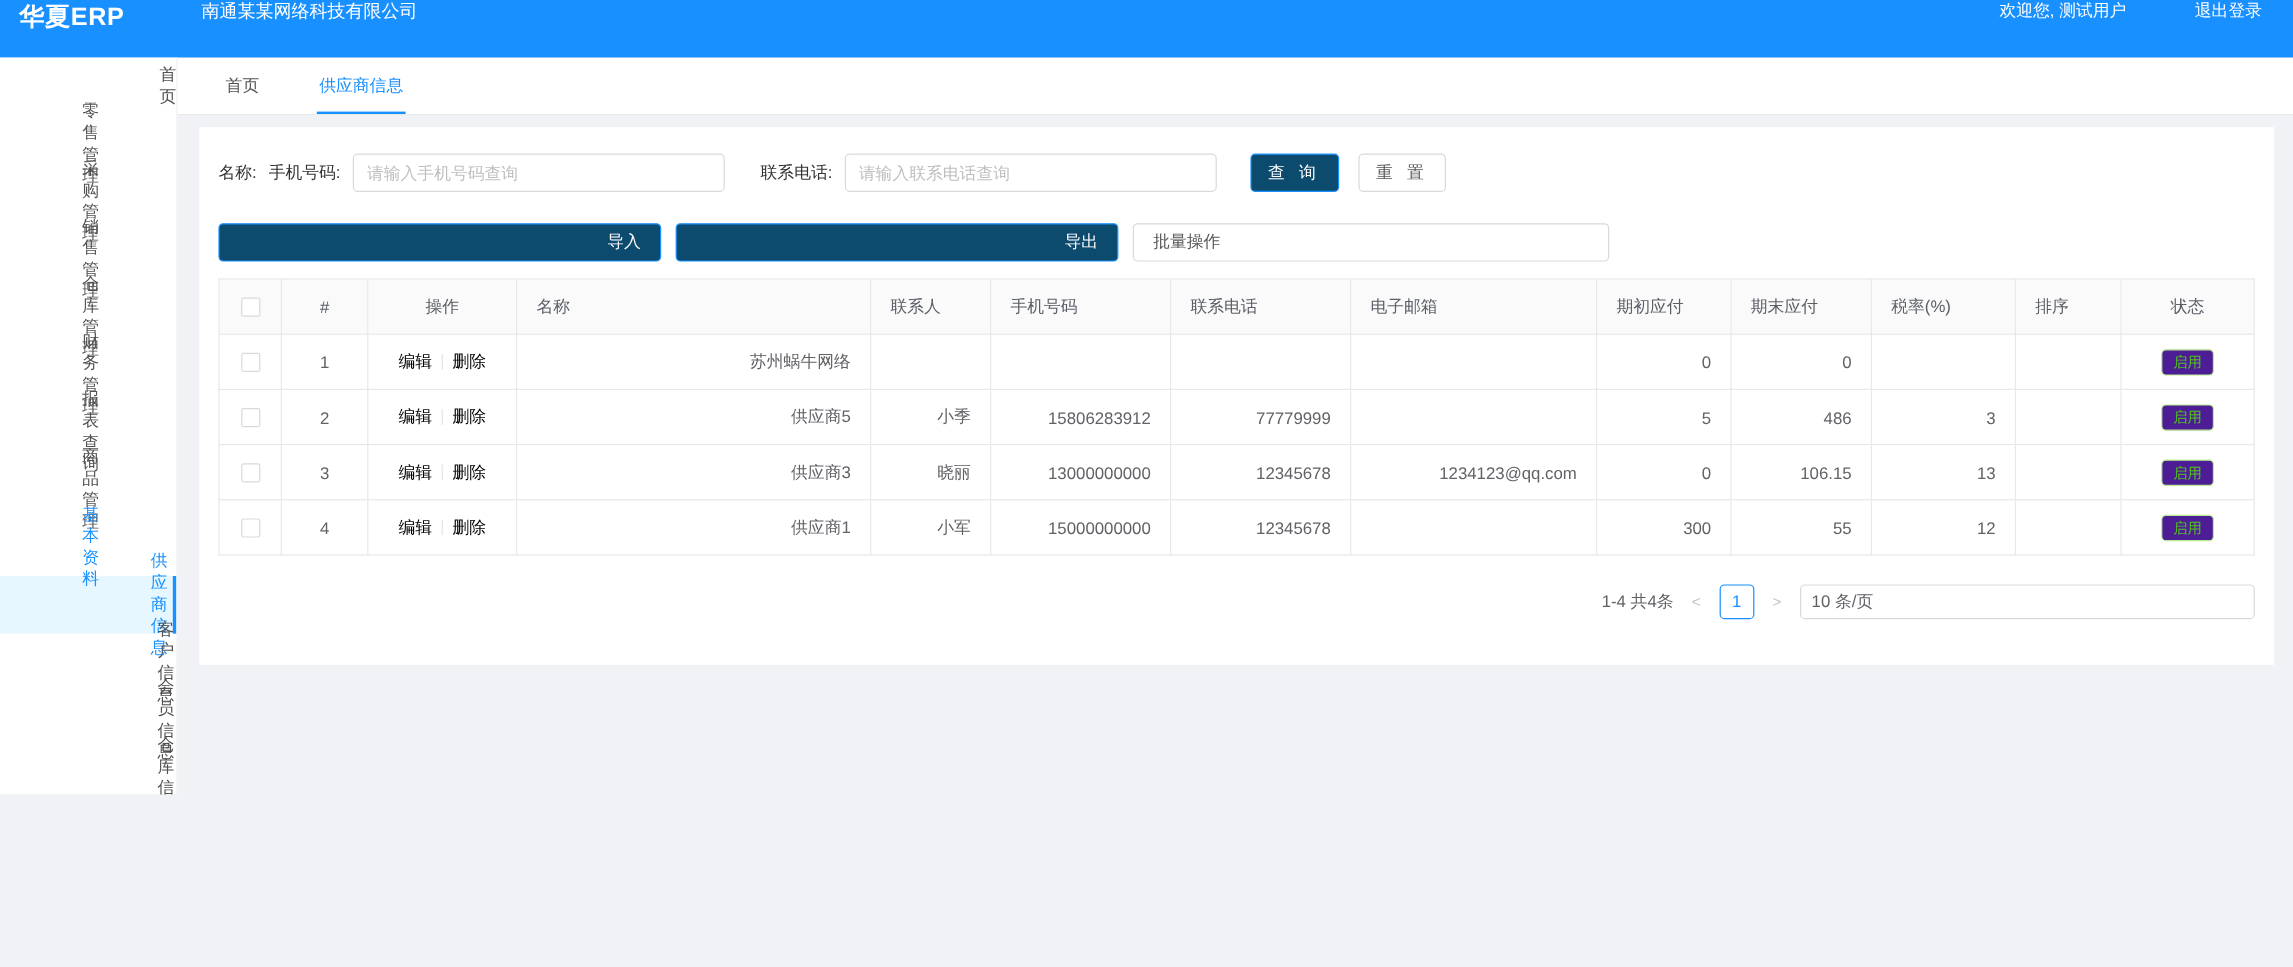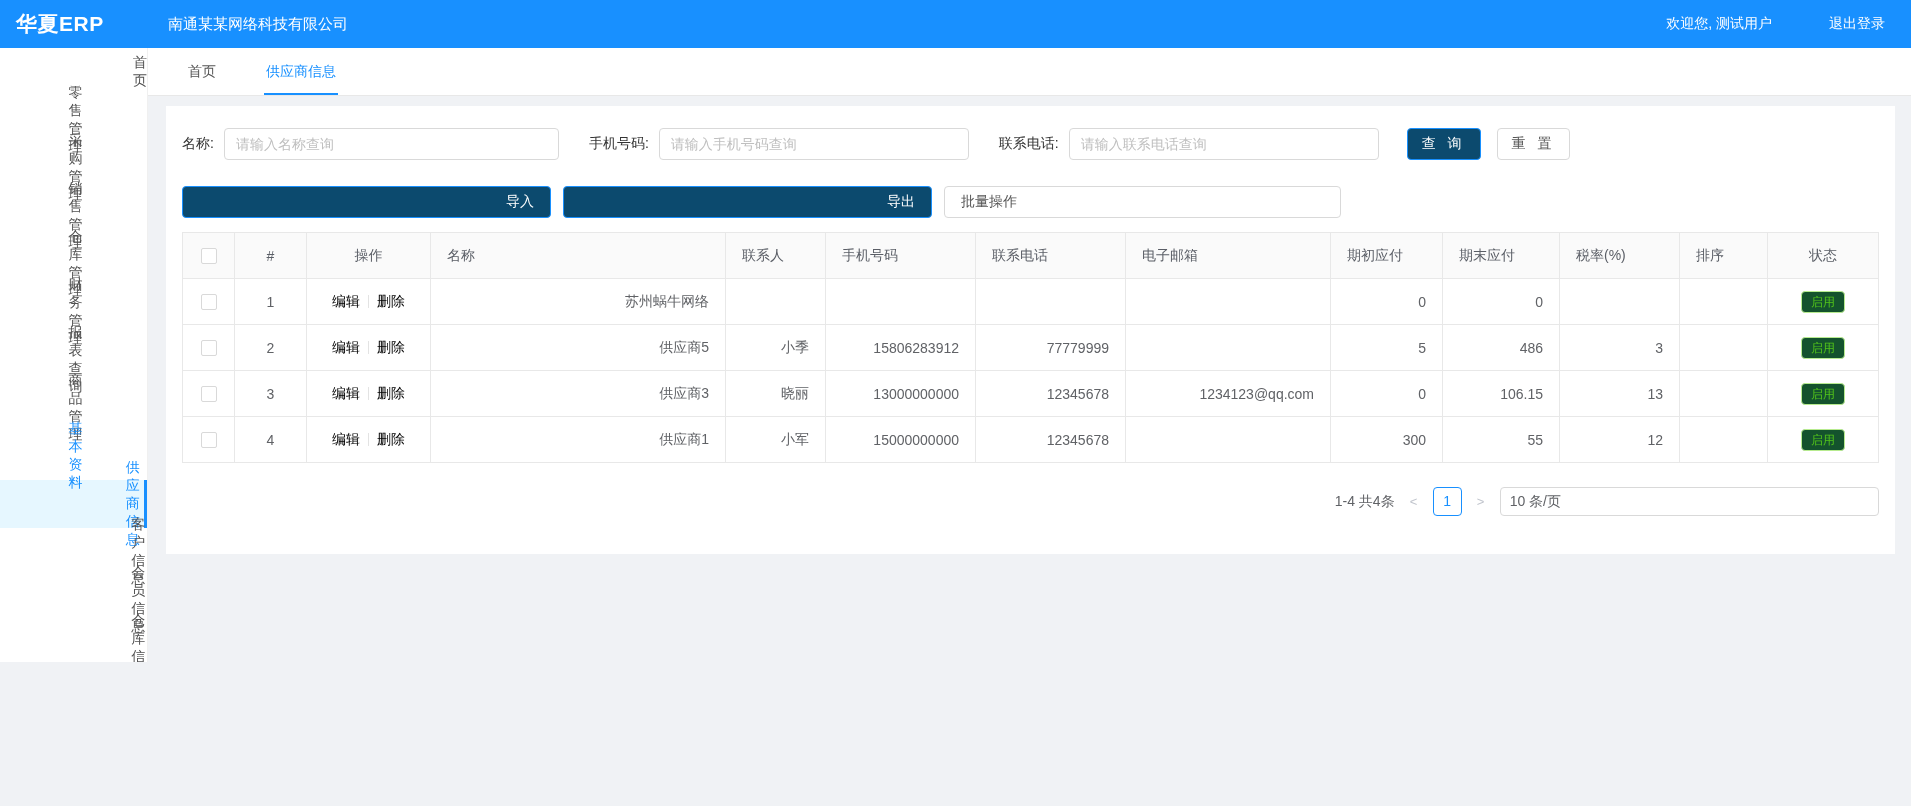--- a/index.html
+++ b/index.html
@@ -1,20 +1,20 @@
 <!DOCTYPE html>
 <html><head>
 <meta charset="utf-8">
 <style>
   * { box-sizing: border-box; margin: 0; padding: 0; }
   html,body { width:1911px; height:806px; overflow:hidden;
     font-family:"Liberation Sans","DejaVu Sans",sans-serif; background:#f0f2f5; }
 
   
-  .header { height:48px; background:#1890ff; display:flex; align-items:center; color:#fff; }
+  .header { height:48px; background:#1890ff; display:flex; align-items:flex-start; color:#fff; }
   .logo { width:148px; font-size:21px; font-weight:bold; padding-left:16px; letter-spacing:.5px; }
   .company { font-size:15px; padding-left:20px; }
   .header-right { margin-left:auto; display:flex; align-items:center; gap:34px; padding-right:26px; font-size:14px; }
   .hicon { width:17px; height:17px; display:inline-flex; cursor:pointer; }
   .hicon svg { width:17px; height:17px; stroke:#fff; }
   .logout { display:flex; align-items:center; gap:6px; cursor:pointer; }
 
   .main { display:flex; height:614px; }
 
   
@@ -65,21 +65,21 @@
   table { width:100%; border-collapse:collapse; margin-top:14px; table-layout:fixed; }
   th, td { border:1px solid #e8e8e8; height:46px; font-size:14px; padding:0 16px;
     text-align:left; overflow:hidden; white-space:nowrap; }
   th { background:#fafafa; color:#5a5e66; font-weight:normal; }
   td { color:#606266;text-align:right; }
   .c { text-align:center; padding:0 4px; }
   .cb { width:16px; height:16px; border:1px solid #d9d9d9; border-radius:2px;
     display:inline-block; background:#fff; cursor:pointer; vertical-align:middle; }
   a.op { color:#000000; text-decoration:none; cursor:pointer; }
   .vsep { display:inline-block; width:1px; height:13px; background:#e3e3e3; margin:0 8px; vertical-align:-2px; }
-  .badge { display:inline-block; font-size:12px; color:#52c41a; background:#14532d;
+  .badge { display:inline-block; font-size:12px; color:#52c41a; background:#4c1d95;
     border:1px solid #b7eb8f; border-radius:4px; padding:2px 9px; line-height:16px; }
 
   
   .pagination { display:flex; justify-content:flex-end; align-items:center; gap:10px;
     margin-top:24px; font-size:14px; color:#606266; }
   .pg-arrow { color:#c0c4cc; font-size:13px; width:18px; text-align:center; cursor:pointer; }
   .pg-num { width:29px; height:29px; line-height:27px; text-align:center; border:1px solid #1890ff;
     color:#1890ff; border-radius:4px; background:#fff; cursor:pointer; }
   .pg-size { height:29px; border:1px solid #d9d9d9; border-radius:4px; background:#fff;
     display:flex; align-items:center; gap:8px; padding:0 9px; color:#606266; cursor:pointer; }
@@ -283,21 +283,20 @@
   <div class="content">
     <div class="tabbar">
       <div class="tab">首页</div>
       <div class="tab active">供应商信息</div>
     </div>
 
     <div class="card">
 
       <div class="filters">
         <span class="f-label">名称:</span>
-        <input class="f-input w1" placeholder="请输入名称查询" style="">
         <span class="f-label">手机号码:</span>
         <input class="f-input w2" placeholder="请输入手机号码查询" style="">
         <span class="f-label">联系电话:</span>
         <input class="f-input w3" placeholder="请输入联系电话查询" style="">
         <button class="btn primary query">查 询</button>
         <button class="btn default reset">重 置</button>
       </div>
 
       <div class="toolbar">
         <button class="btn primary">

